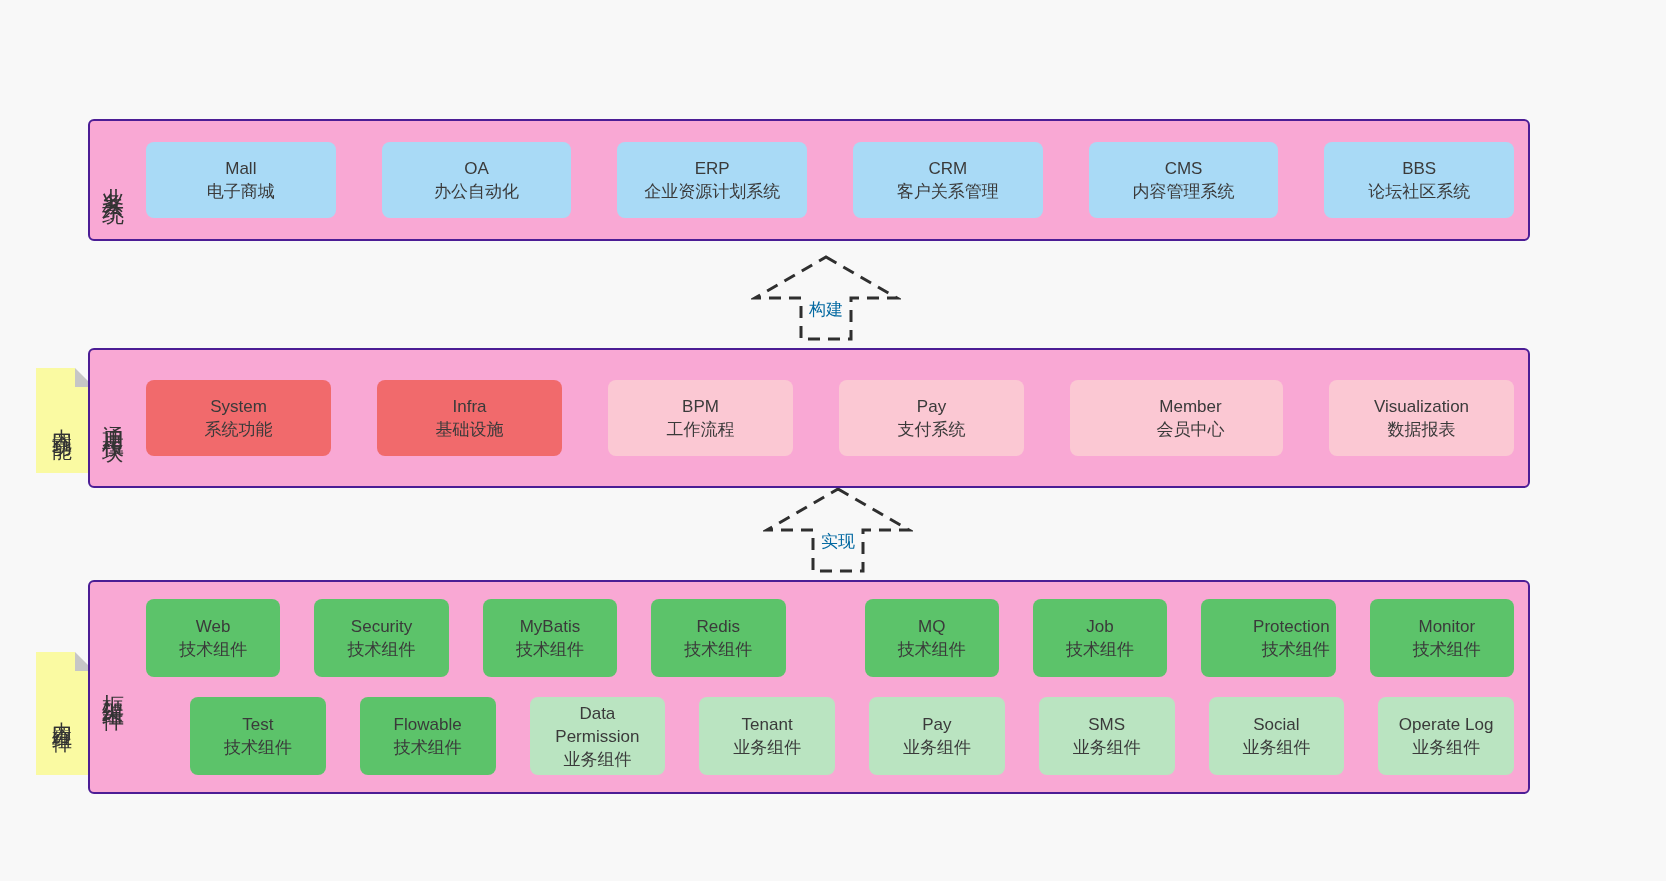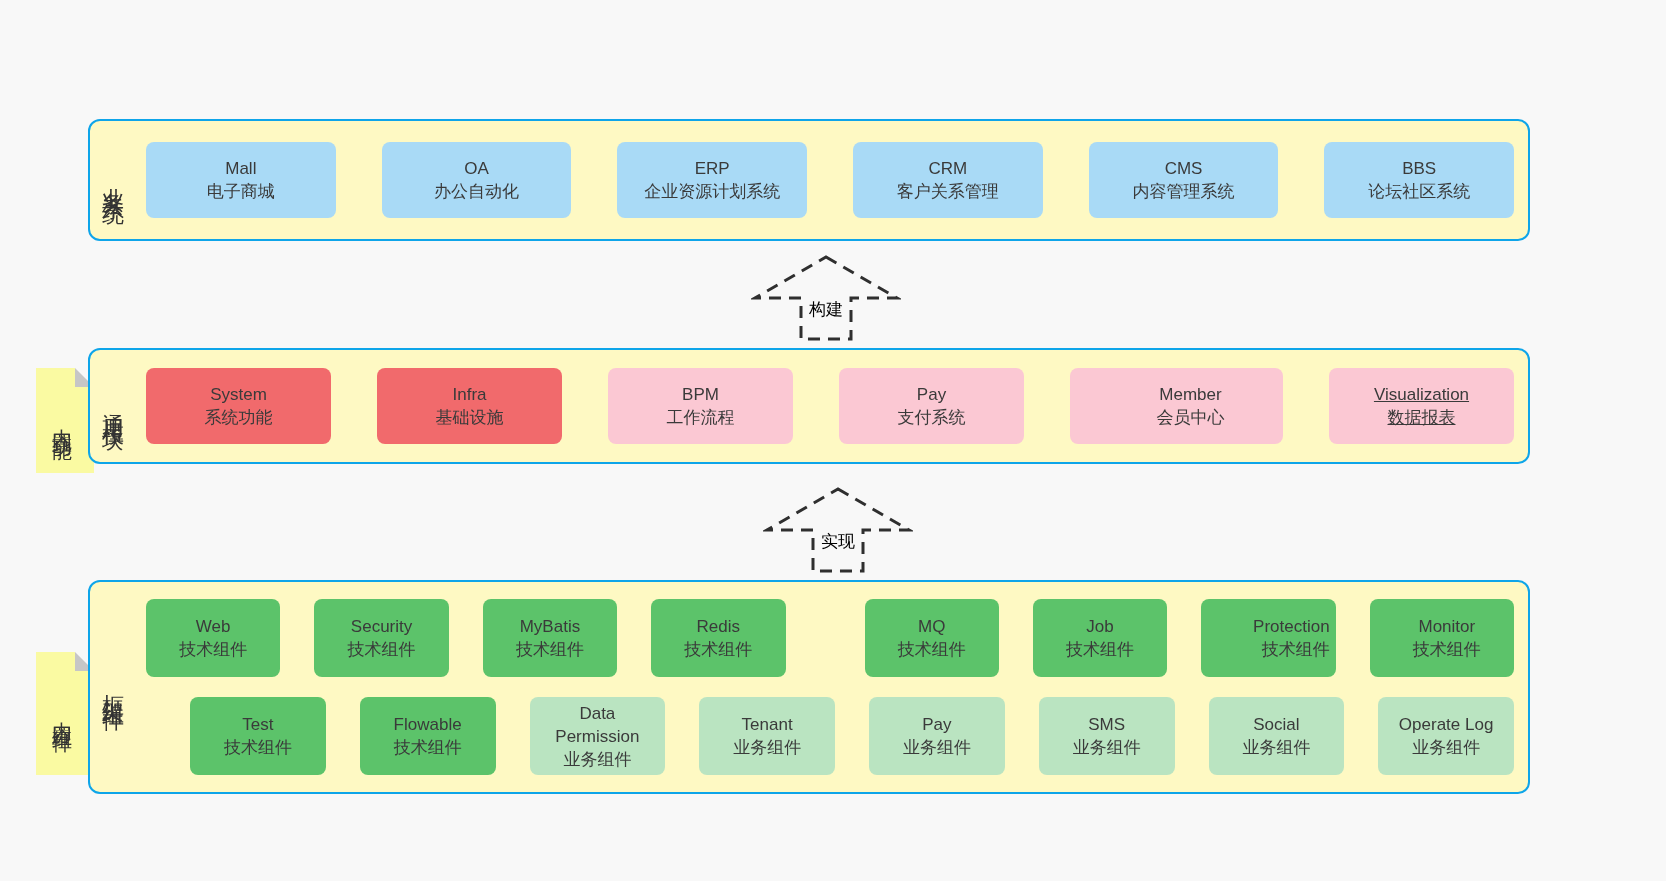--- a/index.html
+++ b/index.html
@@ -11,28 +11,28 @@
     position: relative;
     overflow: hidden;
   }
   .canvas { position: relative; width: 1666px; height: 881px; }
 
   
   .panel {
     position: absolute;
     left: 88px;
     width: 1442px;
-    background: #fef9c3;
-    border: 2px solid #0ea5e9;
-    border-radius: 12px;
+    background: #f9a8d4;
+    border: 2px solid #4c1d95;
+    border-radius: 6px;
     display: flex;
     z-index: 2;
   }
   .panel-business  { top: 119px; height: 122px; }
-  .panel-common    { top: 348px; height: 116px; }
+  .panel-common    { top: 348px; height: 140px; }
   .panel-framework { top: 580px; height: 214px; }
 
   .panel-label {
     width: 46px;
     display: flex;
     align-items: center;
     justify-content: center;
     writing-mode: vertical-rl;
     text-orientation: upright;
     letter-spacing: 5px;
@@ -107,21 +107,21 @@
   }
   .arrow-1 { left: 751px; top: 254px; }
   .arrow-2 { left: 763px; top: 486px; }
   .arrow svg { position: absolute; inset: 0; }
   .arrow-label {
     position: absolute;
     left: 0; right: 0;
     top: 44px;
     text-align: center;
     font-size: 17px;
-    color: #000000;
+    color: #0369a1;
   }
 </style>
 </head>
 <body>
 
 <div class="canvas">
 
   <div class="note note-1">
     <span class="note-text">内置功能</span>
     <span class="note-fold"></span>
@@ -188,21 +188,21 @@
             <div>工作流程</div>
           </div>
           <div class="box" style="background: rgb(251, 200, 211);">
             <div>Pay</div>
             <div>支付系统</div>
           </div>
           <div class="box" style="background: rgb(251, 200, 211); padding-left: 34px;">
             <div>Member</div>
             <div>会员中心</div>
           </div>
-          <div class="box" style="background: rgb(251, 200, 211); text-decoration: underline;">
+          <div class="box" style="background: rgb(251, 200, 211);">
             <div>Visualization</div>
             <div>数据报表</div>
           </div>
         </div>
     </div>
   </section>
 
   <div class="arrow arrow-2">
     <svg viewBox="0 0 150 88">
       <polygon points="75,3 146,44 100,44 100,85 50,85 50,44 4,44" fill="none" stroke="#2f2f2f" stroke-width="3" stroke-dasharray="12 8"></polygon>

